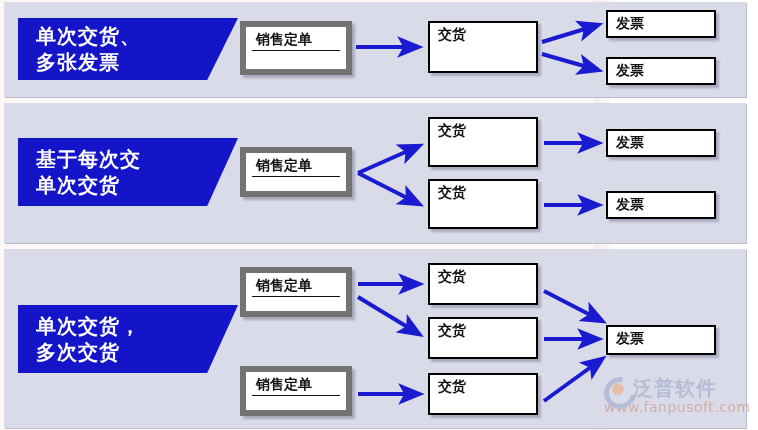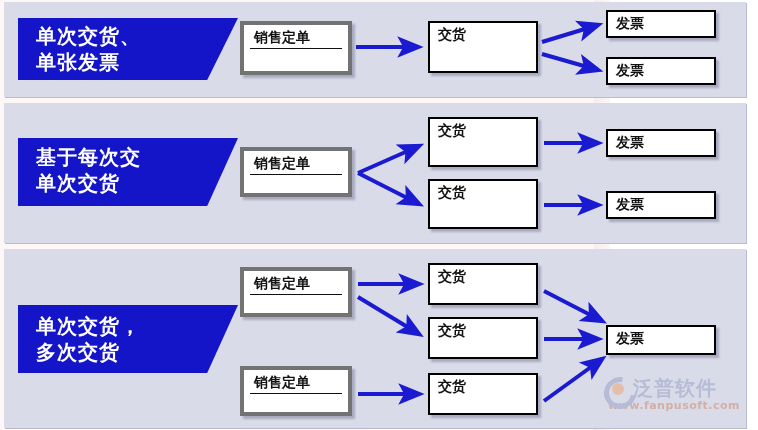--- a/index.html
+++ b/index.html
@@ -30,21 +30,21 @@
           background:#1414c8;
           filter:drop-shadow(2px 2px 0 rgba(120,120,150,.45));}
   .banner .ln{white-space:nowrap;}
 
   
   .box{position:absolute;background:#ffffff;box-sizing:border-box;
        box-shadow:3px 3px 2px rgba(110,110,140,.45);}
   .box .lbl{position:absolute;font-size:14px;font-weight:bold;color:#111;
             white-space:nowrap;}
 
-  .box-order{border:4px solid #737373;text-decoration:underline;}
+  .box-order{border:6px solid #737373;text-decoration:underline;}
   .box-order .lbl{left:10px;top:4px;padding-bottom:1px;}
   .box-order .rule{position:absolute;left:6px;right:6px;top:23px;
                    border-top:1.5px solid #111;}
 
   .box-plain{border:2px solid #000000;}
   .box-plain .lbl{left:8px;top:3px;}
 
   
   svg.arrows{position:absolute;left:0;top:0;width:742px;height:100%;
              pointer-events:none;overflow:visible;}
@@ -55,36 +55,36 @@
              opacity:.55;}
   .wm-row{display:flex;align-items:center;}
   .wm-mark{width:26px;height:26px;position:relative;margin-right:3px;}
   .wm-mark .c1{position:absolute;left:0;top:2px;width:22px;height:22px;
      border:5px solid #9aa2c8;border-radius:50%;border-right-color:transparent;
      transform:rotate(-35deg);}
   .wm-mark .c2{position:absolute;left:8px;top:8px;width:12px;height:12px;
      border-radius:50%;background:#f0a878;}
   .wm-text{font-size:20px;font-weight:bold;color:#9aa2c8;
            letter-spacing:1px;line-height:26px;white-space:nowrap;}
-  .wm-url{font-size:11px;font-weight:bold;color:#d08a6a;letter-spacing:.5px;
+  .wm-url{font-size:14px;font-weight:normal;color:#d08a6a;letter-spacing:.5px;
           text-align:center;margin-top:-2px;white-space:nowrap;}
 </style>
 </head>
 <body>
 
 <div id="stage">
 
   <div class="edge-wash"></div>
 
   <div class="panel" id="panel-1">
 
     <div class="banner" style="left:14px;top:16px;width:220px;height:62px;
                 clip-path:polygon(0 0, 100% 0, 86% 100%, 0 100%);">
       <span class="ln">单次交货、</span>
-      <span class="ln">单张发票</span>
+      <span class="ln">多张发票</span>
     </div>
 
     <div class="box box-order" style="left:236px;top:19px;width:112px;height:54px;">
       <span class="lbl">销售定单</span>
       <span class="rule"></span>
     </div>
 
     <div class="box box-plain" style="left:424px;top:19px;width:110px;height:52px;">
       <span class="lbl">交货</span>
     </div>
@@ -105,21 +105,21 @@
       </defs>
       <path class="arrowline" d="M352,45 L414,45" marker-end="url(#ah1)"></path>
       <path class="arrowline" d="M538,40 L594,23" marker-end="url(#ah1)"></path>
       <path class="arrowline" d="M538,52 L594,68" marker-end="url(#ah1)"></path>
     </svg>
   </div>
 
   <div class="panel" id="panel-2">
 
     <div class="banner" style="left:14px;top:35px;width:220px;height:68px;
-                clip-path:polygon(0 0, 100% 0, 86% 100%, 0 100%);font-family:Liberation Mono, monospace;">
+                clip-path:polygon(0 0, 100% 0, 86% 100%, 0 100%);">
       <span class="ln">基于每次交</span>
       <span class="ln">单次交货</span>
     </div>
 
     <div class="box box-order" style="left:236px;top:44px;width:112px;height:50px;">
       <span class="lbl">销售定单</span>
       <span class="rule"></span>
     </div>
 
     <div class="box box-plain" style="left:424px;top:14px;width:110px;height:50px;">

